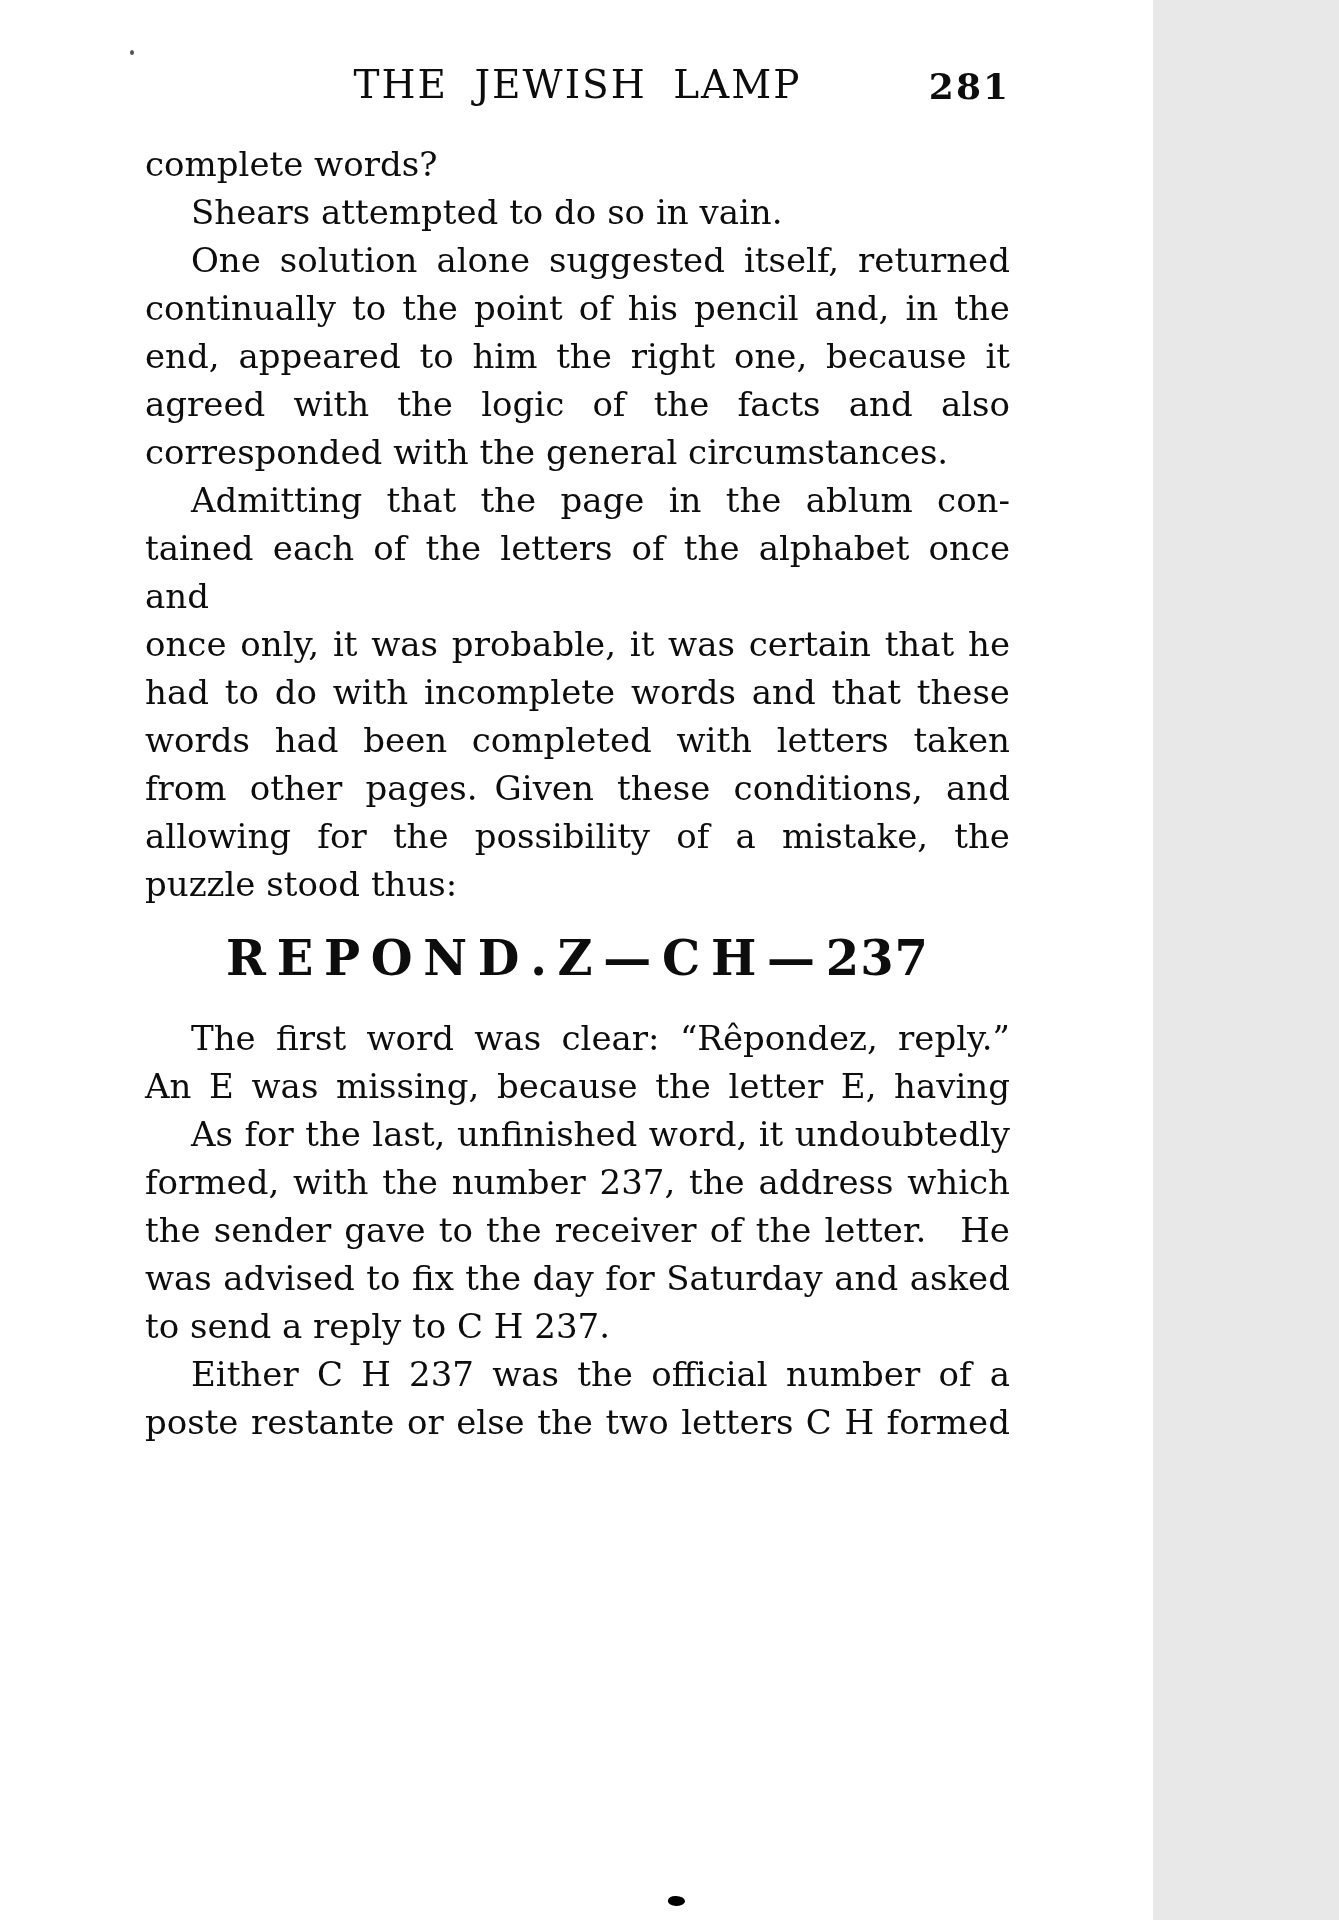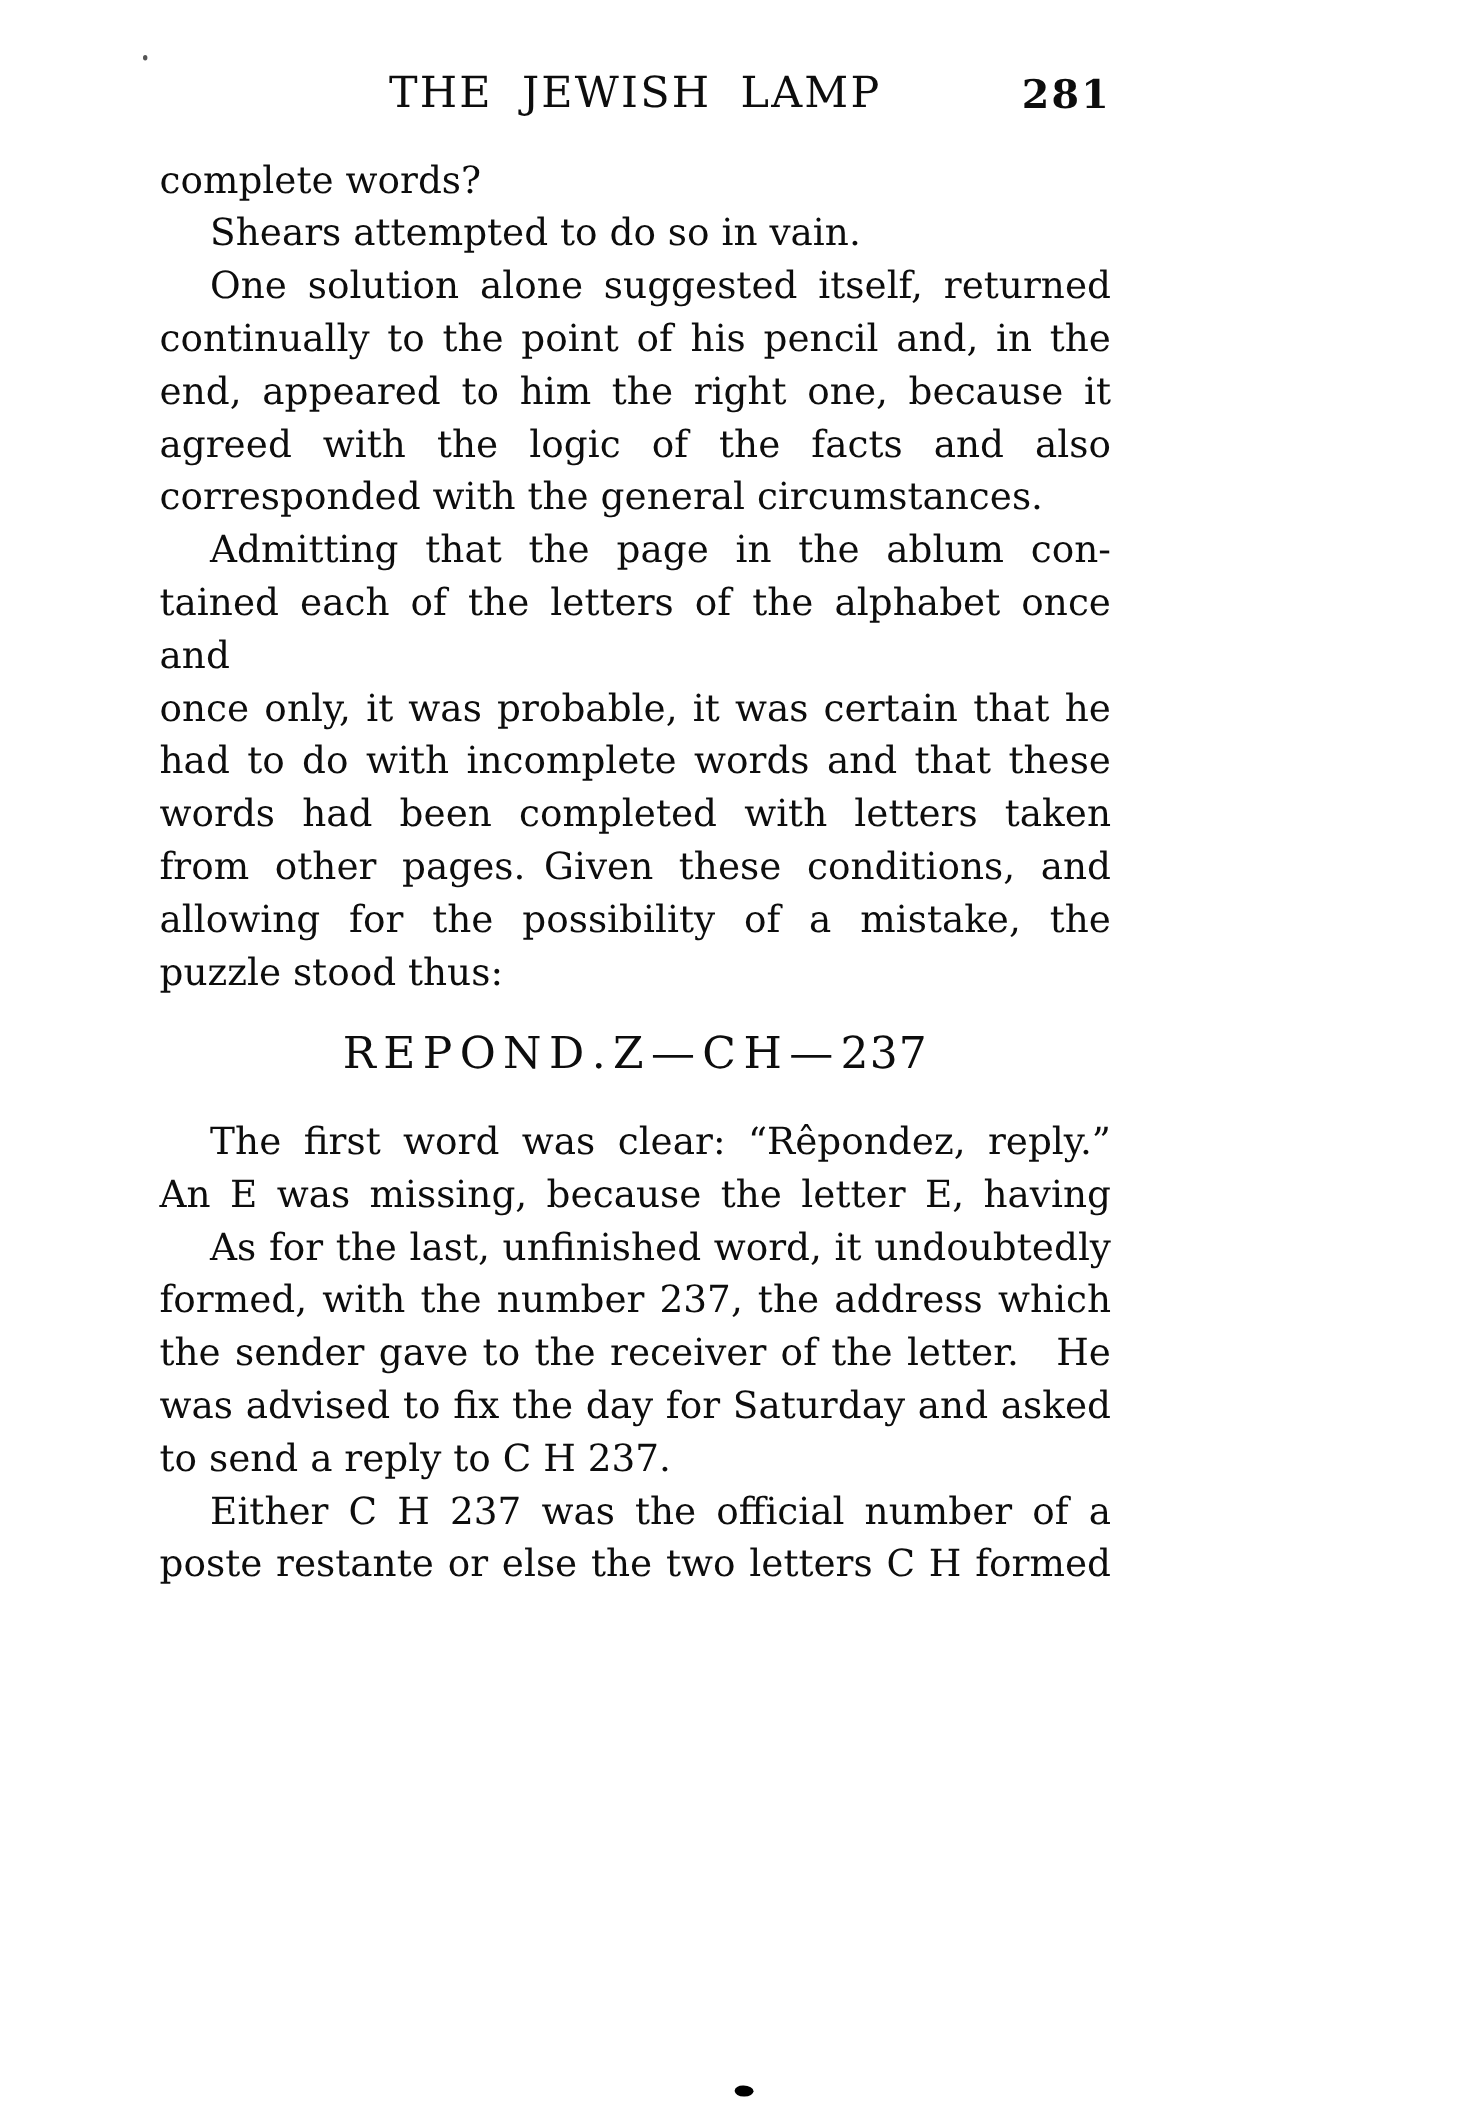--- a/index.html
+++ b/index.html
@@ -1,18 +1,18 @@
 <!DOCTYPE html>
 <html><head>
 <meta charset="utf-8">
 <style>
   html, body { margin: 0; padding: 0; background: #e8e8e8; }
   .page {
     position: relative;
-    width: 1339px;
+    width: 1153px;
     height: 1920px;
     background: #ffffff;
     font-family: "DejaVu Serif", "Liberation Serif", serif;
     color: #0d0d0d;
     overflow: hidden;
   }
   .running-head {
     position: absolute;
     top: 62px;
     left: 145px;
@@ -45,27 +45,28 @@
   .line {
     text-align: justify;
     text-align-last: left;
     white-space: normal;
   }
   .line.j { text-align-last: justify; }
   .ind { display: inline-block; width: 46px; }
   .it { }
   .display-line {
     text-align: center;
-    font-size: 40px;
+    font-size: 48px;
     line-height: 48px;
     word-spacing: -8px;
     letter-spacing: 1px;
     margin-top: 26px;
     margin-bottom: 32px;
     white-space: nowrap;
+    font-weight: bold;
   }
   .ink-dot {
     position: absolute;
     left: 668px;
     top: 1896px;
     width: 17px;
     height: 10px;
     background: #000;
     border-radius: 45% 55% 50% 50%;
   }

